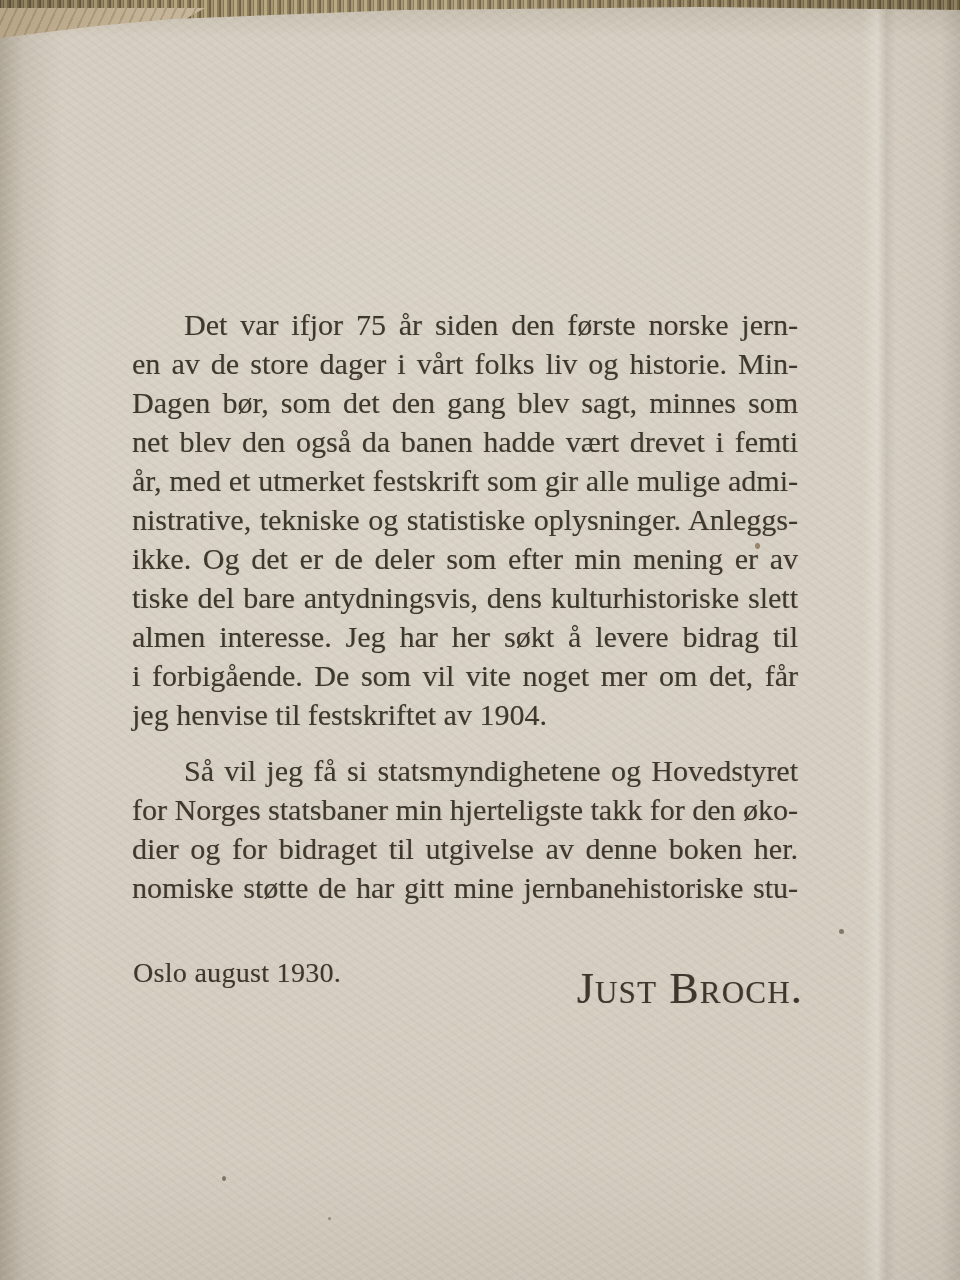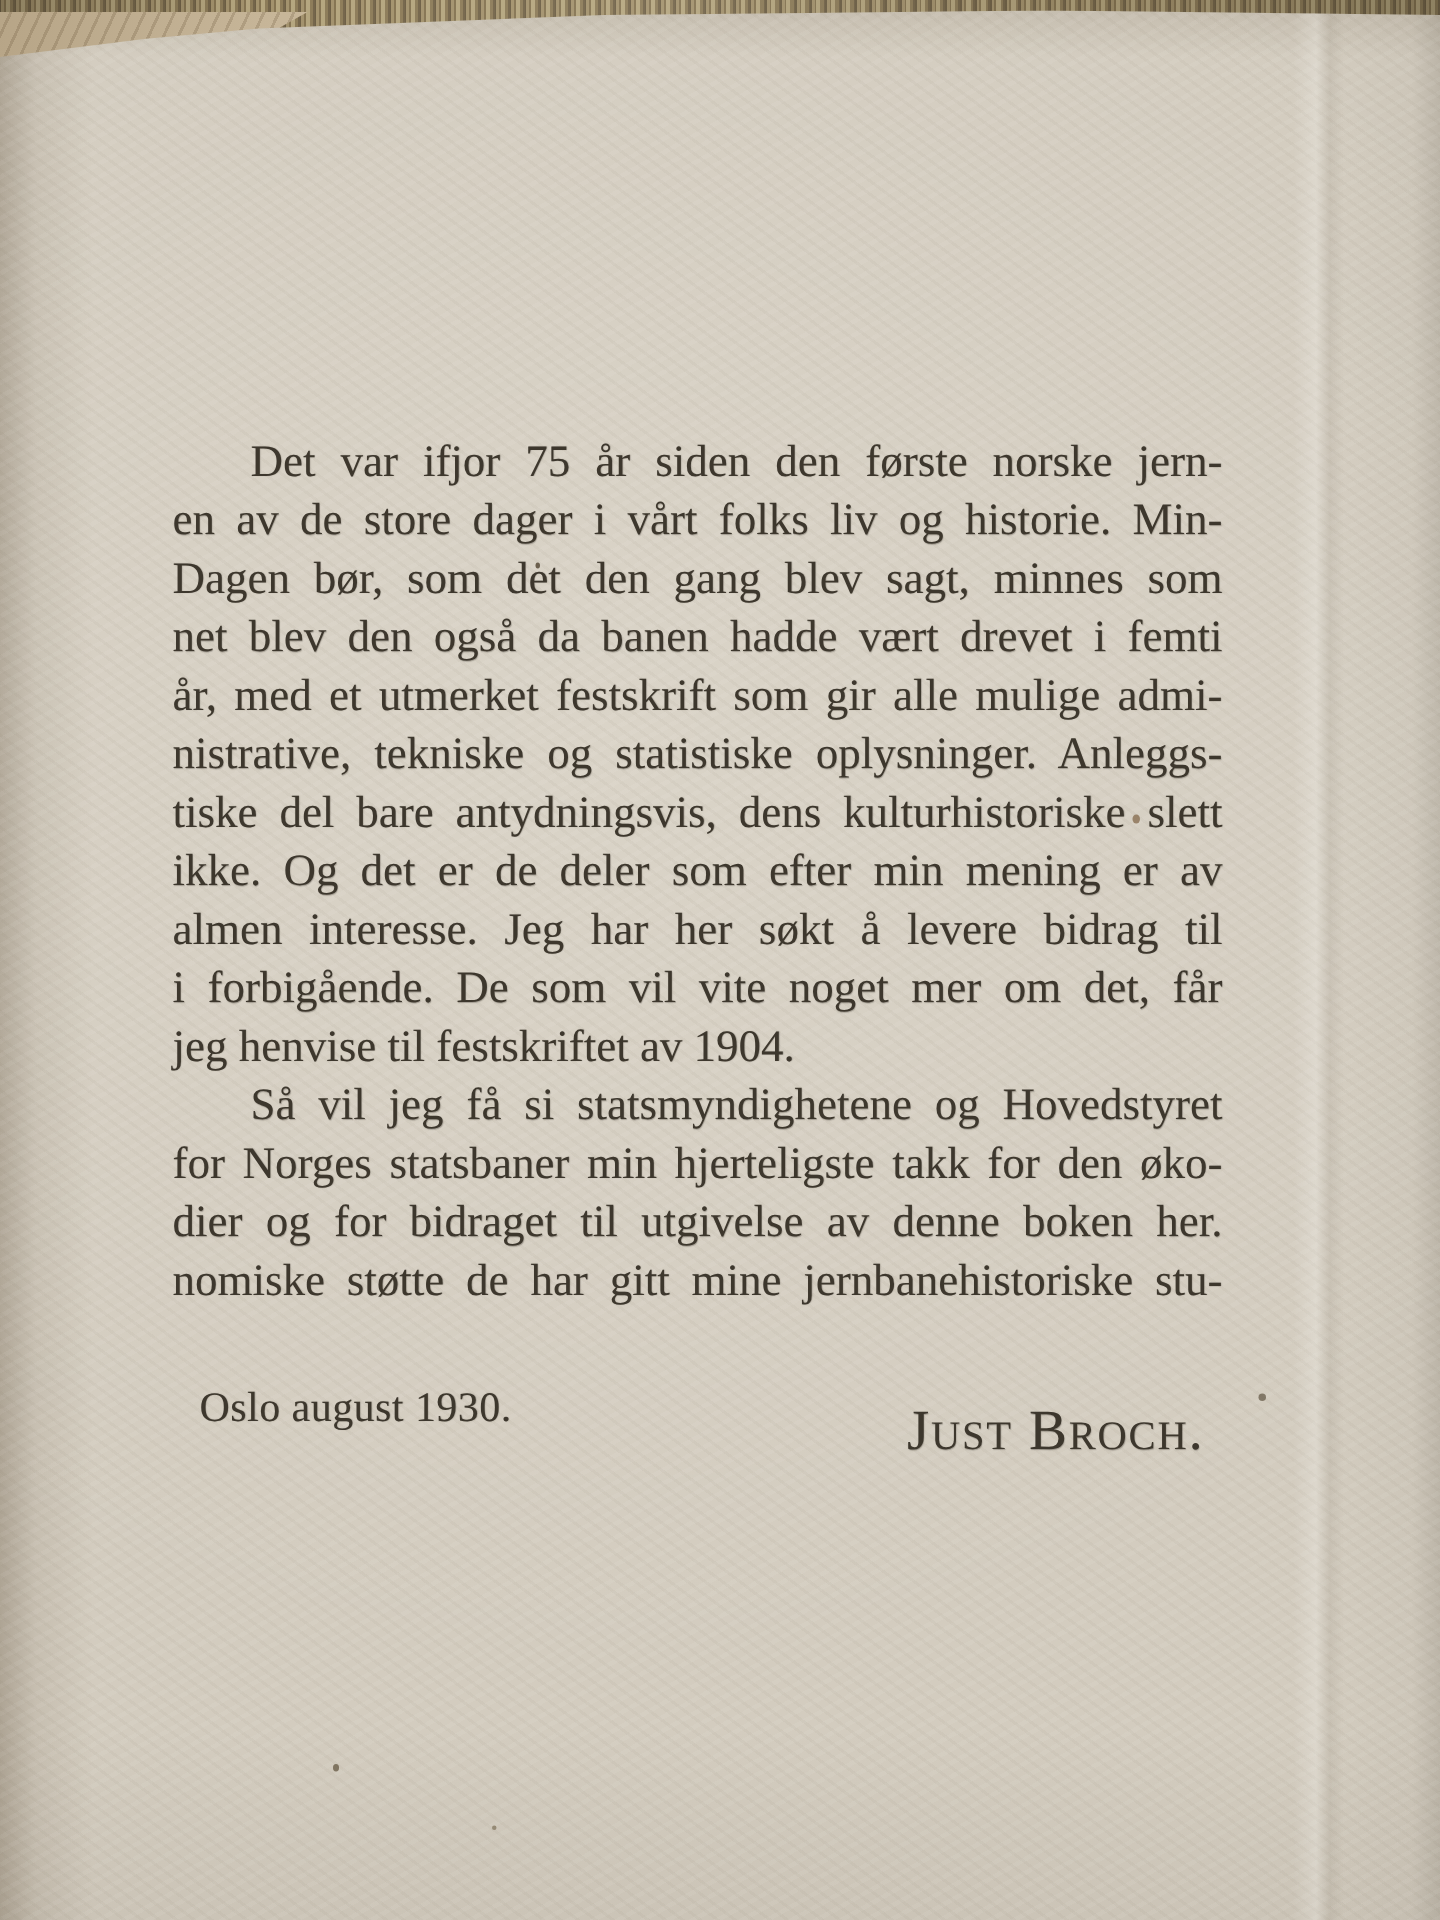--- a/index.html
+++ b/index.html
@@ -56,58 +56,58 @@
   .speck.s3 { left: 839px; top: 929px; width: 5px; height: 5px; background: #5f5442; opacity:.7; }
   .speck.s4 { left: 222px; top: 1176px; width: 4px; height: 5px; background: #6b5f4a; opacity:.8; }
   .speck.s5 { left: 328px; top: 1217px; width: 3px; height: 3px; background: #958a75; }
 
   .text-block {
     position: absolute; left: 115px; top: 288px; width: 700px;
     color: #3d372d;
     font-size: 30px; line-height: 39px;
     text-shadow: 0.4px 0.4px 0.7px rgba(61,55,45,.35);
   }
-  .para { margin: 0; }
+  .para { margin: 17px; }
   .para .line {
     text-align: justify;
     -moz-text-align-last: justify;
     text-align-last: justify;
   }
   .para .line:first-child { text-indent: 52px; }
   .para.p1 .line:last-child { text-align-last: left; }
 
   .footer {
     display: flex; justify-content: space-between; align-items: flex-start;
     margin-top: 46px; padding: 0 10px 0 18px;
   }
   .dateline { font-size: 28px; letter-spacing: .3px; }
   .signature {
-    font-size: 38px; font-variant: small-caps;
+    font-size: 44px; font-variant: small-caps;
     letter-spacing: 1.2px; margin-top: 16px; margin-right: 2px;
   }
 </style>
 </head>
 <body>
 
 <div class="under-pages"></div>
 
 <div class="page">
   <div class="grain"></div>
   <div class="crease"></div>
 
   <div class="text-block">
     <div class="para p1">
       <div class="line">Det var ifjor 75 år siden den første norske jern-</div>
         <div class="line">en av de store dager i vårt folks liv og historie. Min-</div>
         <div class="line">Dagen bør, som det den gang blev sagt, minnes som</div>
         <div class="line">net blev den også da banen hadde vært drevet i femti</div>
         <div class="line">år, med et utmerket festskrift som gir alle mulige admi-</div>
         <div class="line">nistrative, tekniske og statistiske oplysninger. Anleggs-</div>
+        <div class="line">ikke. Og det er de deler som efter min mening er av</div>
         <div class="line">tiske del bare antydningsvis, dens kulturhistoriske slett</div>
-        <div class="line">ikke. Og det er de deler som efter min mening er av</div>
         <div class="line">almen interesse. Jeg har her søkt å levere bidrag til</div>
         <div class="line">i forbigående. De som vil vite noget mer om det, får</div>
         <div class="line">jeg henvise til festskriftet av 1904.</div>
     </div>
     <div class="para p2">
       <div class="line">Så vil jeg få si statsmyndighetene og Hovedstyret</div>
         <div class="line">for Norges statsbaner min hjerteligste takk for den øko-</div>
         <div class="line">dier og for bidraget til utgivelse av denne boken her.</div>
         <div class="line">nomiske støtte de har gitt mine jernbanehistoriske stu-</div>
     </div>

